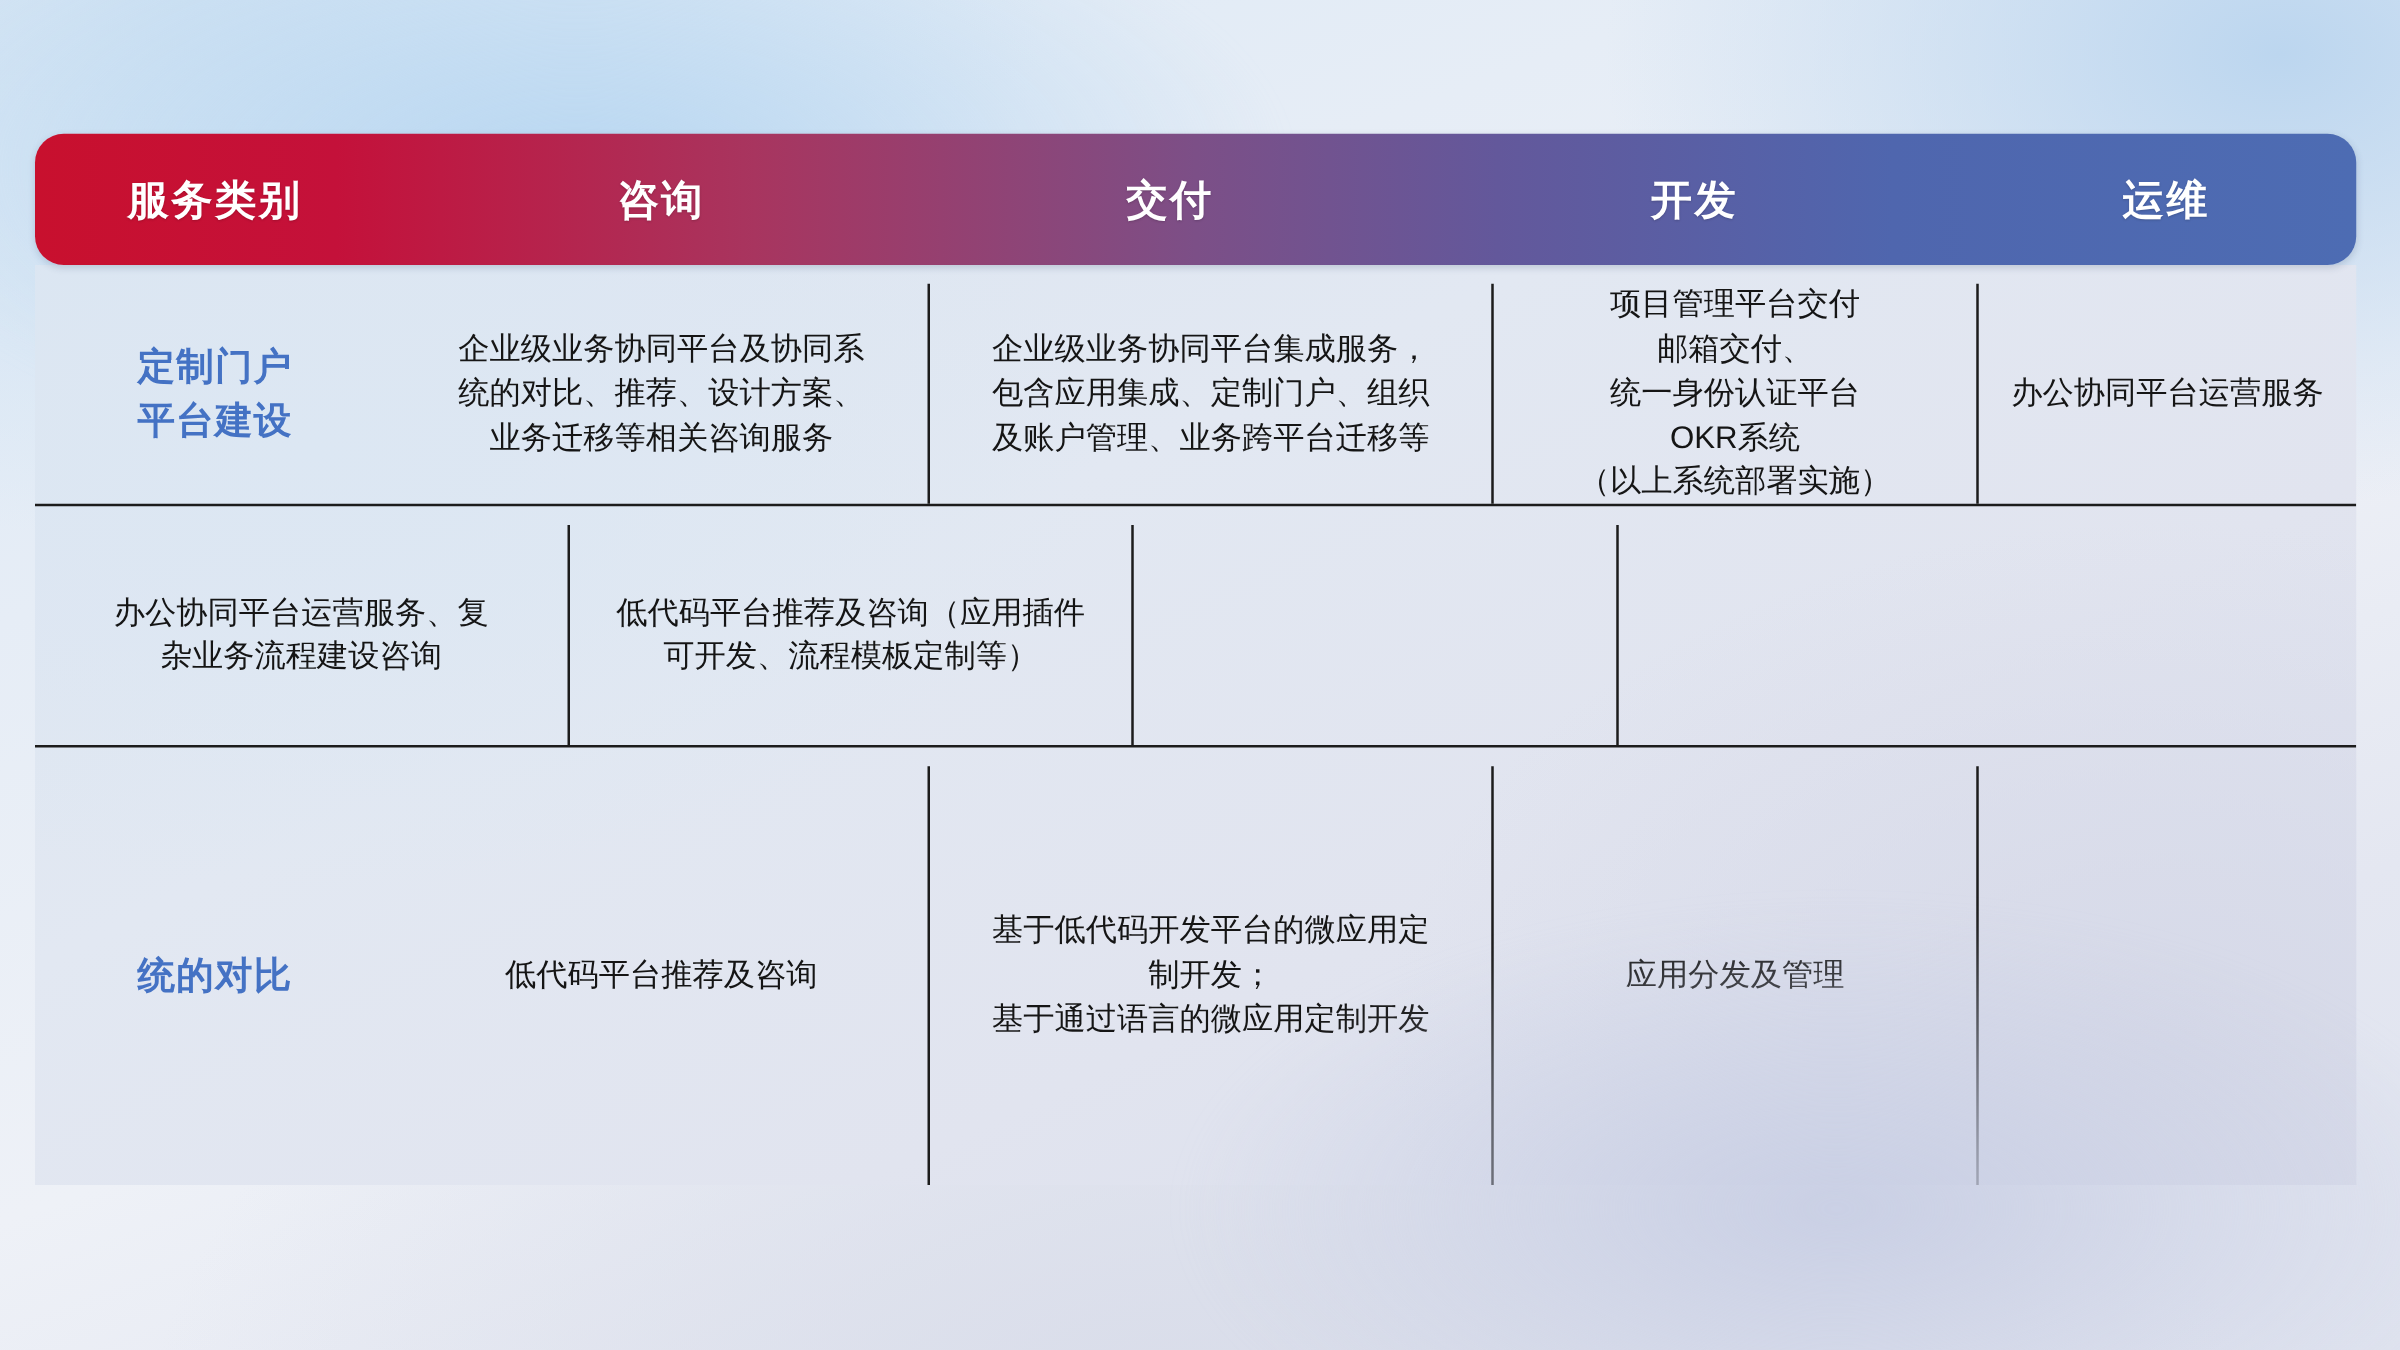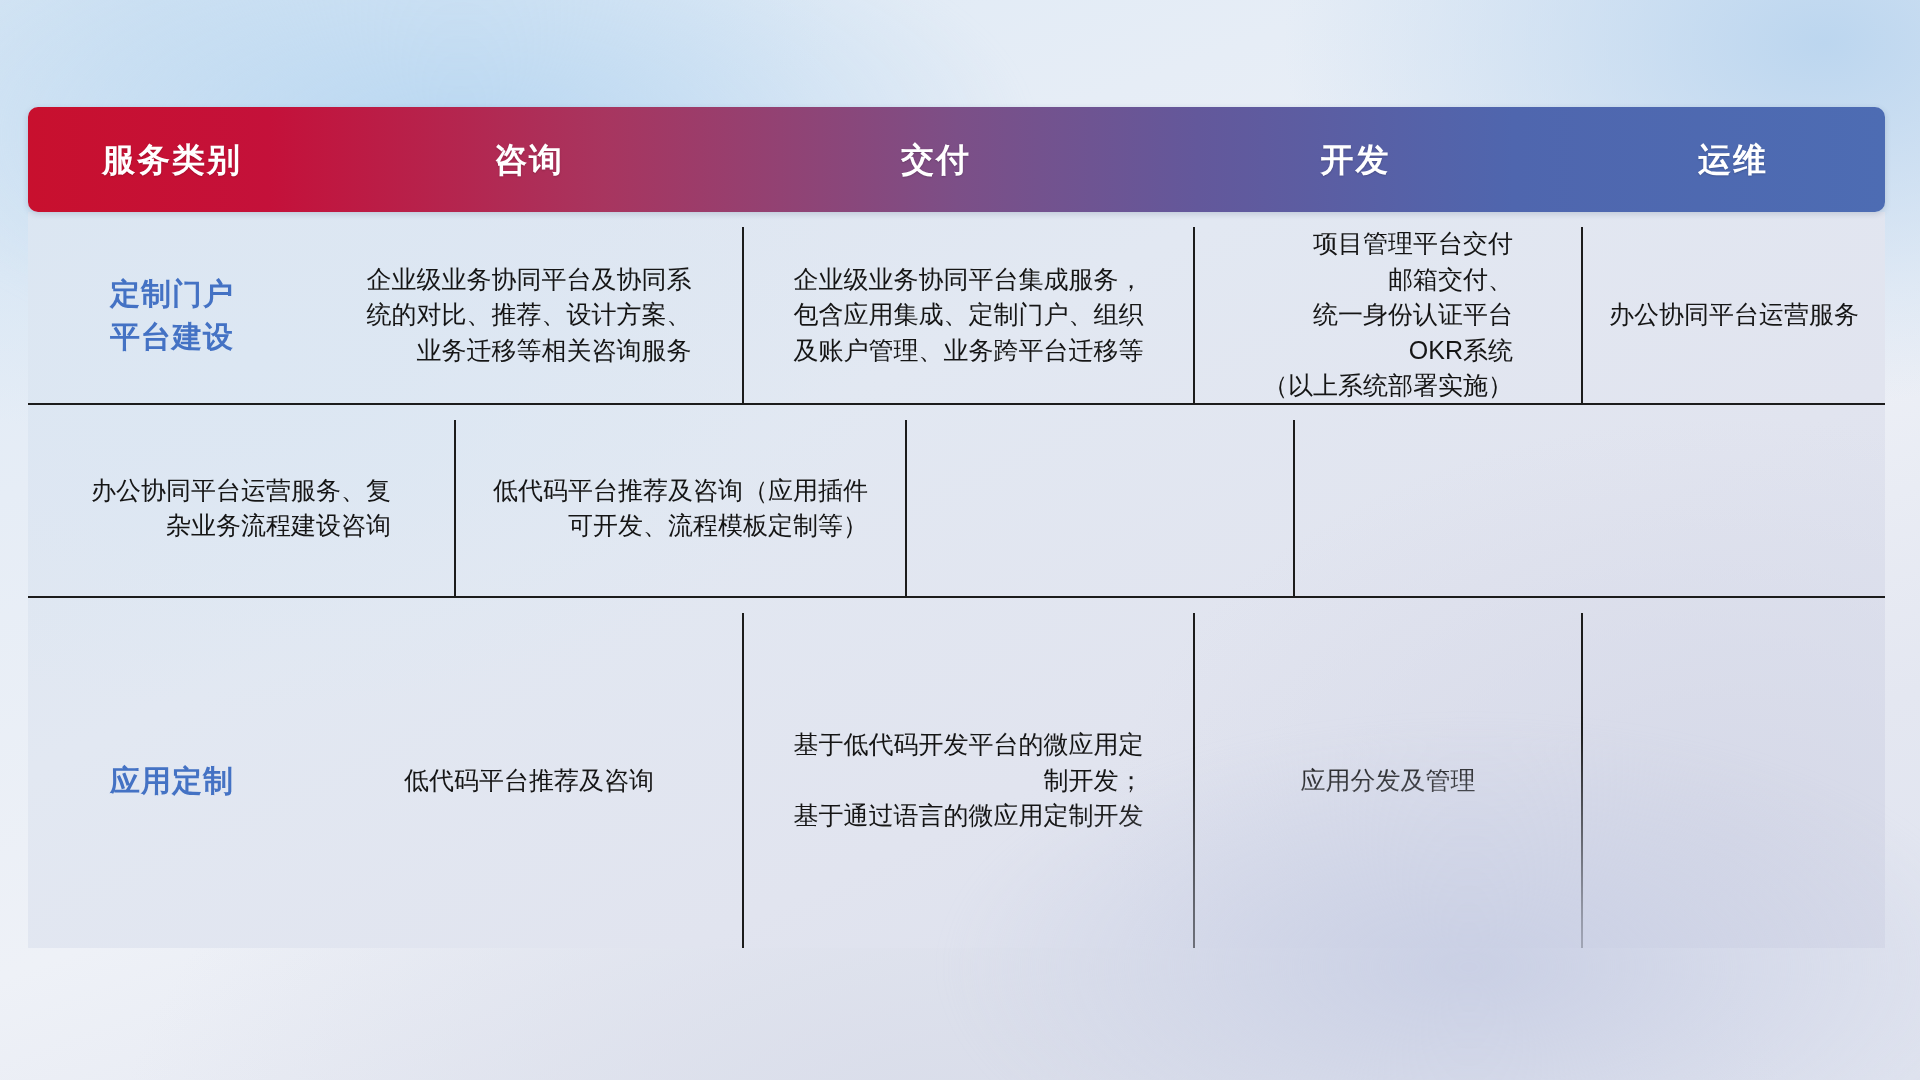--- a/index.html
+++ b/index.html
@@ -29,21 +29,21 @@
     filter:blur(12px);pointer-events:none;
   }
 
   .table-wrap{
     position:absolute;left:28px;top:107px;width:1857px;height:841px;
   }
 
   
   .thead{
     position:relative;height:105px;width:100%;
-    border-radius:10px;
+    border-radius:23px;
     background:linear-gradient(90deg,#c8102e 0%,#c4113a 13%,#a8355f 31%,#7c4f87 50%,#63589b 63%,#4f66ae 80%,#4d6cb3 100%);
     box-shadow:0 2px 6px rgba(40,60,100,.18);
     display:flex;align-items:center;
     z-index:2;
   }
   .th{
     color:#ffffff;font-weight:bold;font-size:33px;letter-spacing:2px;
     text-align:center;line-height:1;
     text-shadow:0 1px 2px rgba(0,0,0,.18);
     box-sizing:border-box;
@@ -69,21 +69,21 @@
     position:relative;
   }
   .row.r1{height:193px;}
   .row.r2{height:193px;}
   .row.r3{height:350px;}
   .row.r1, .row.r2{border-bottom:2px solid #1c1c1c;}
 
   .cell{
     box-sizing:border-box;
     display:flex;align-items:center;justify-content:center;
-    text-align:right;
+    text-align:center;
     padding:4px 10px;
     color:#151515;
     font-size:25px;
     line-height:1.42;
     white-space:pre-line;
     margin-top:15px;
   }
   .cell.label{
     color:#4472c4;font-weight:bold;font-size:30px;line-height:1.45;
     letter-spacing:1px;
@@ -130,21 +130,21 @@
       <div class="row r2">
         <div class="cell c2">办公协同平台运营服务、复
 杂业务流程建设咨询</div>
         <div class="cell c3">低代码平台推荐及咨询（应用插件
 可开发、流程模板定制等）</div>
         <div class="cell c4"></div>
         <div class="cell c5"></div>
       </div>
 
       <div class="row r3">
-        <div class="cell label c1">应用定制</div>
+        <div class="cell label c1">统的对比</div>
         <div class="cell c2">低代码平台推荐及咨询</div>
         <div class="cell c3">基于低代码开发平台的微应用定
 制开发；
 基于通过语言的微应用定制开发</div>
         <div class="cell c4">应用分发及管理</div>
         <div class="cell c5"></div>
       </div>
 
     </div>
   </div>

